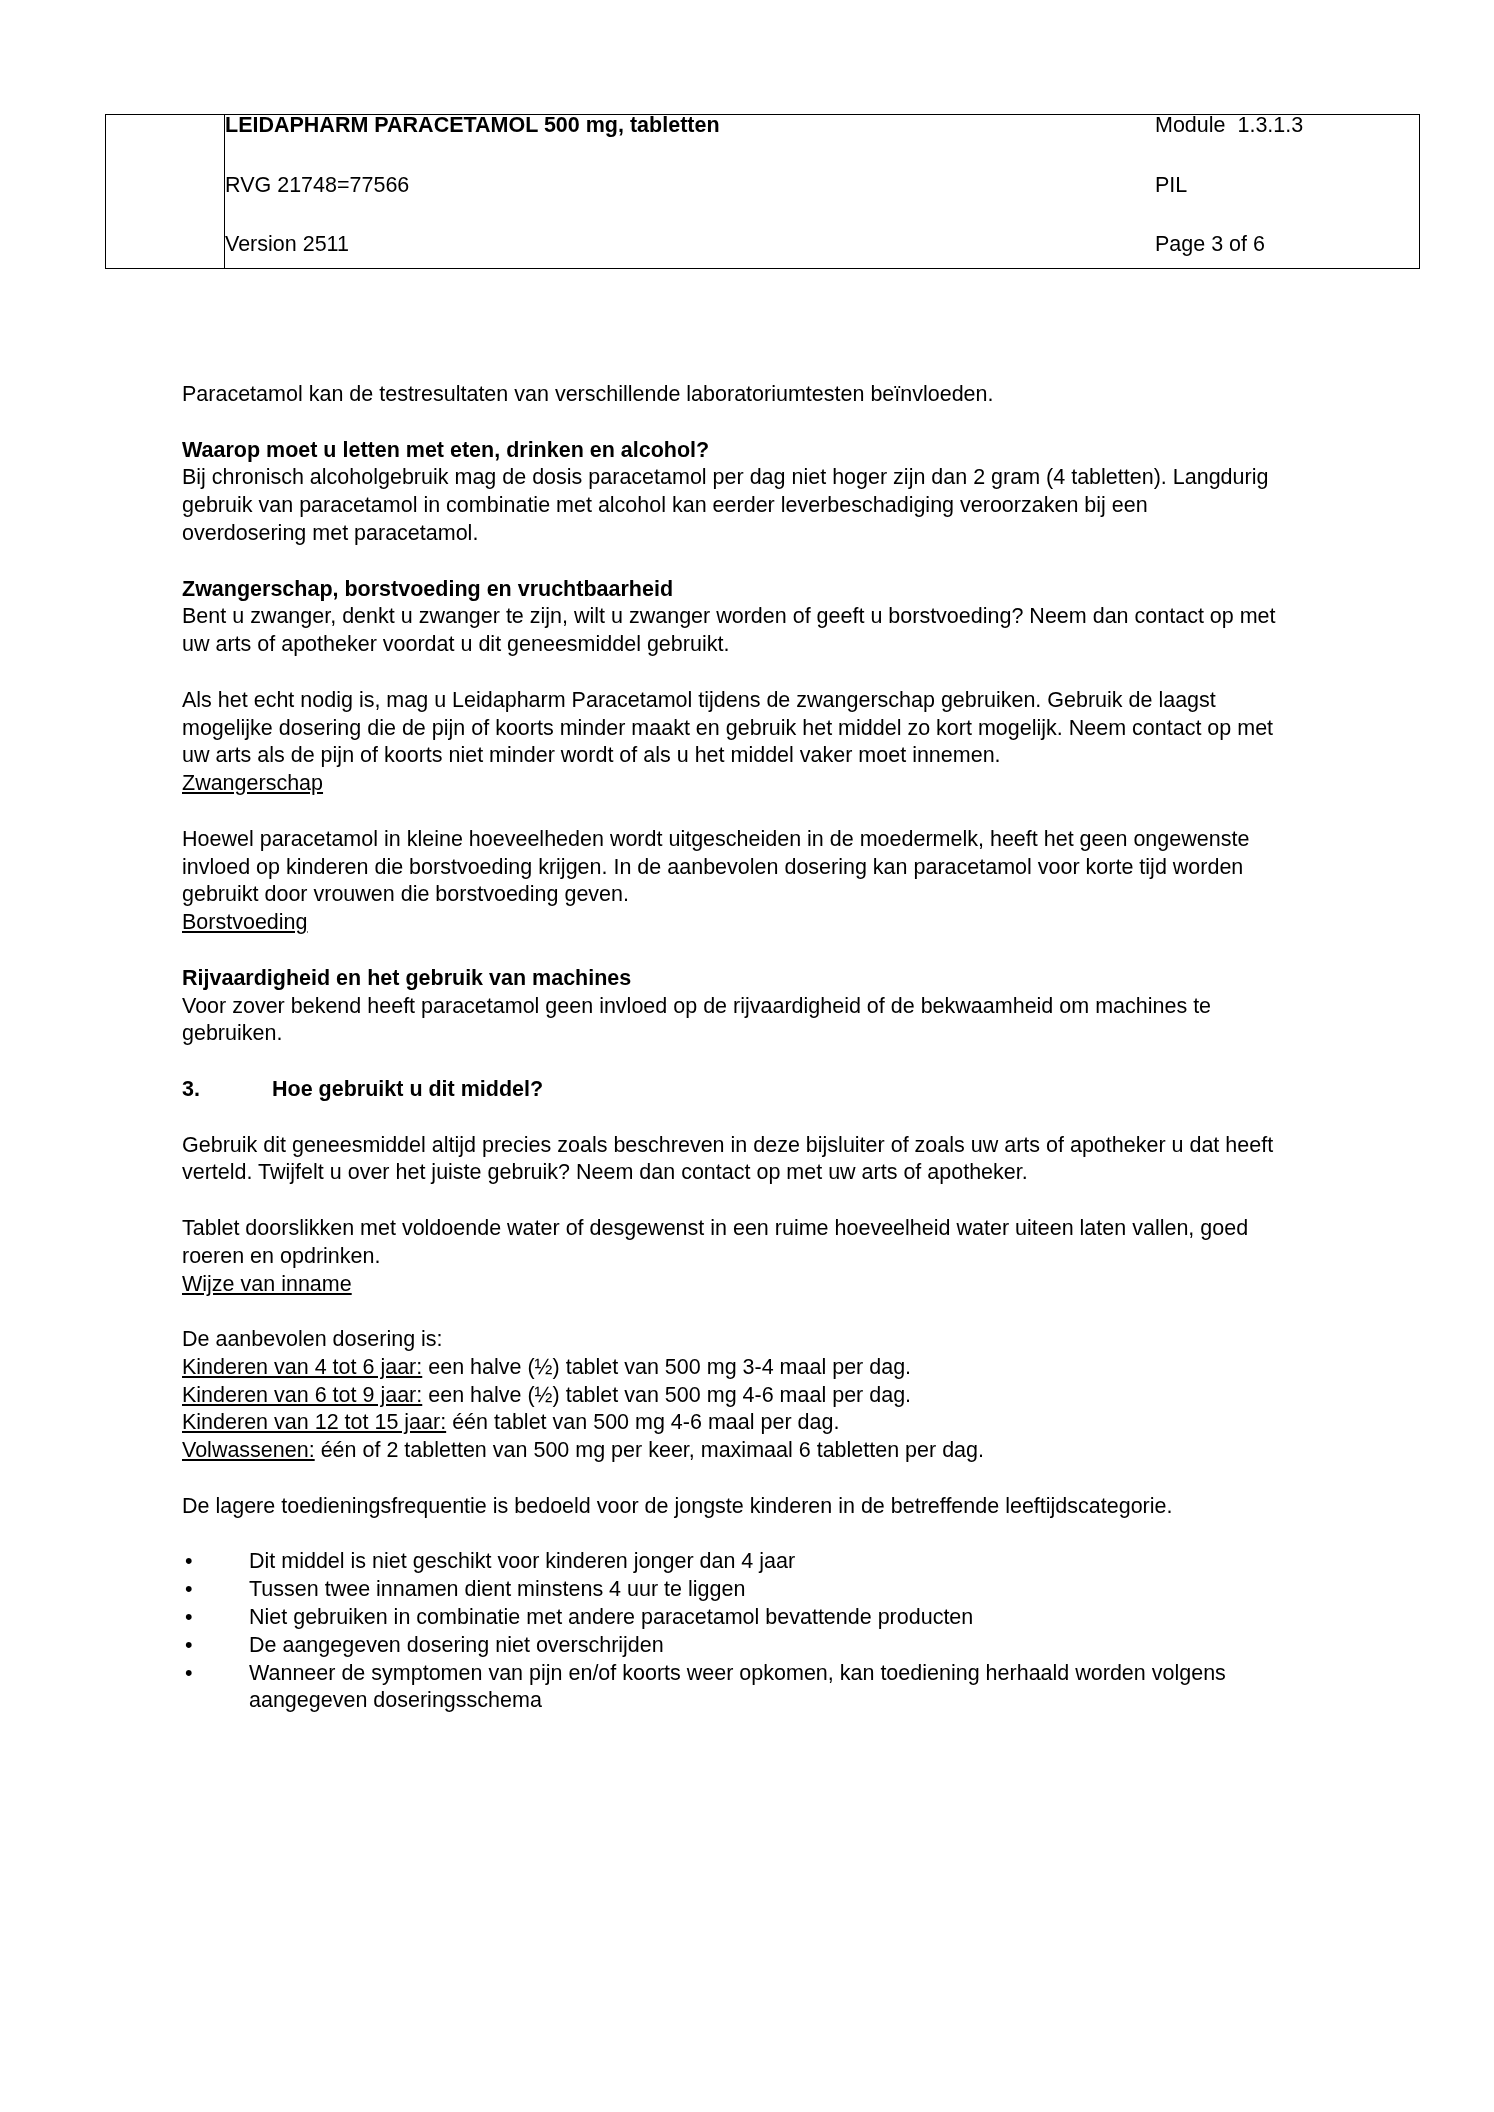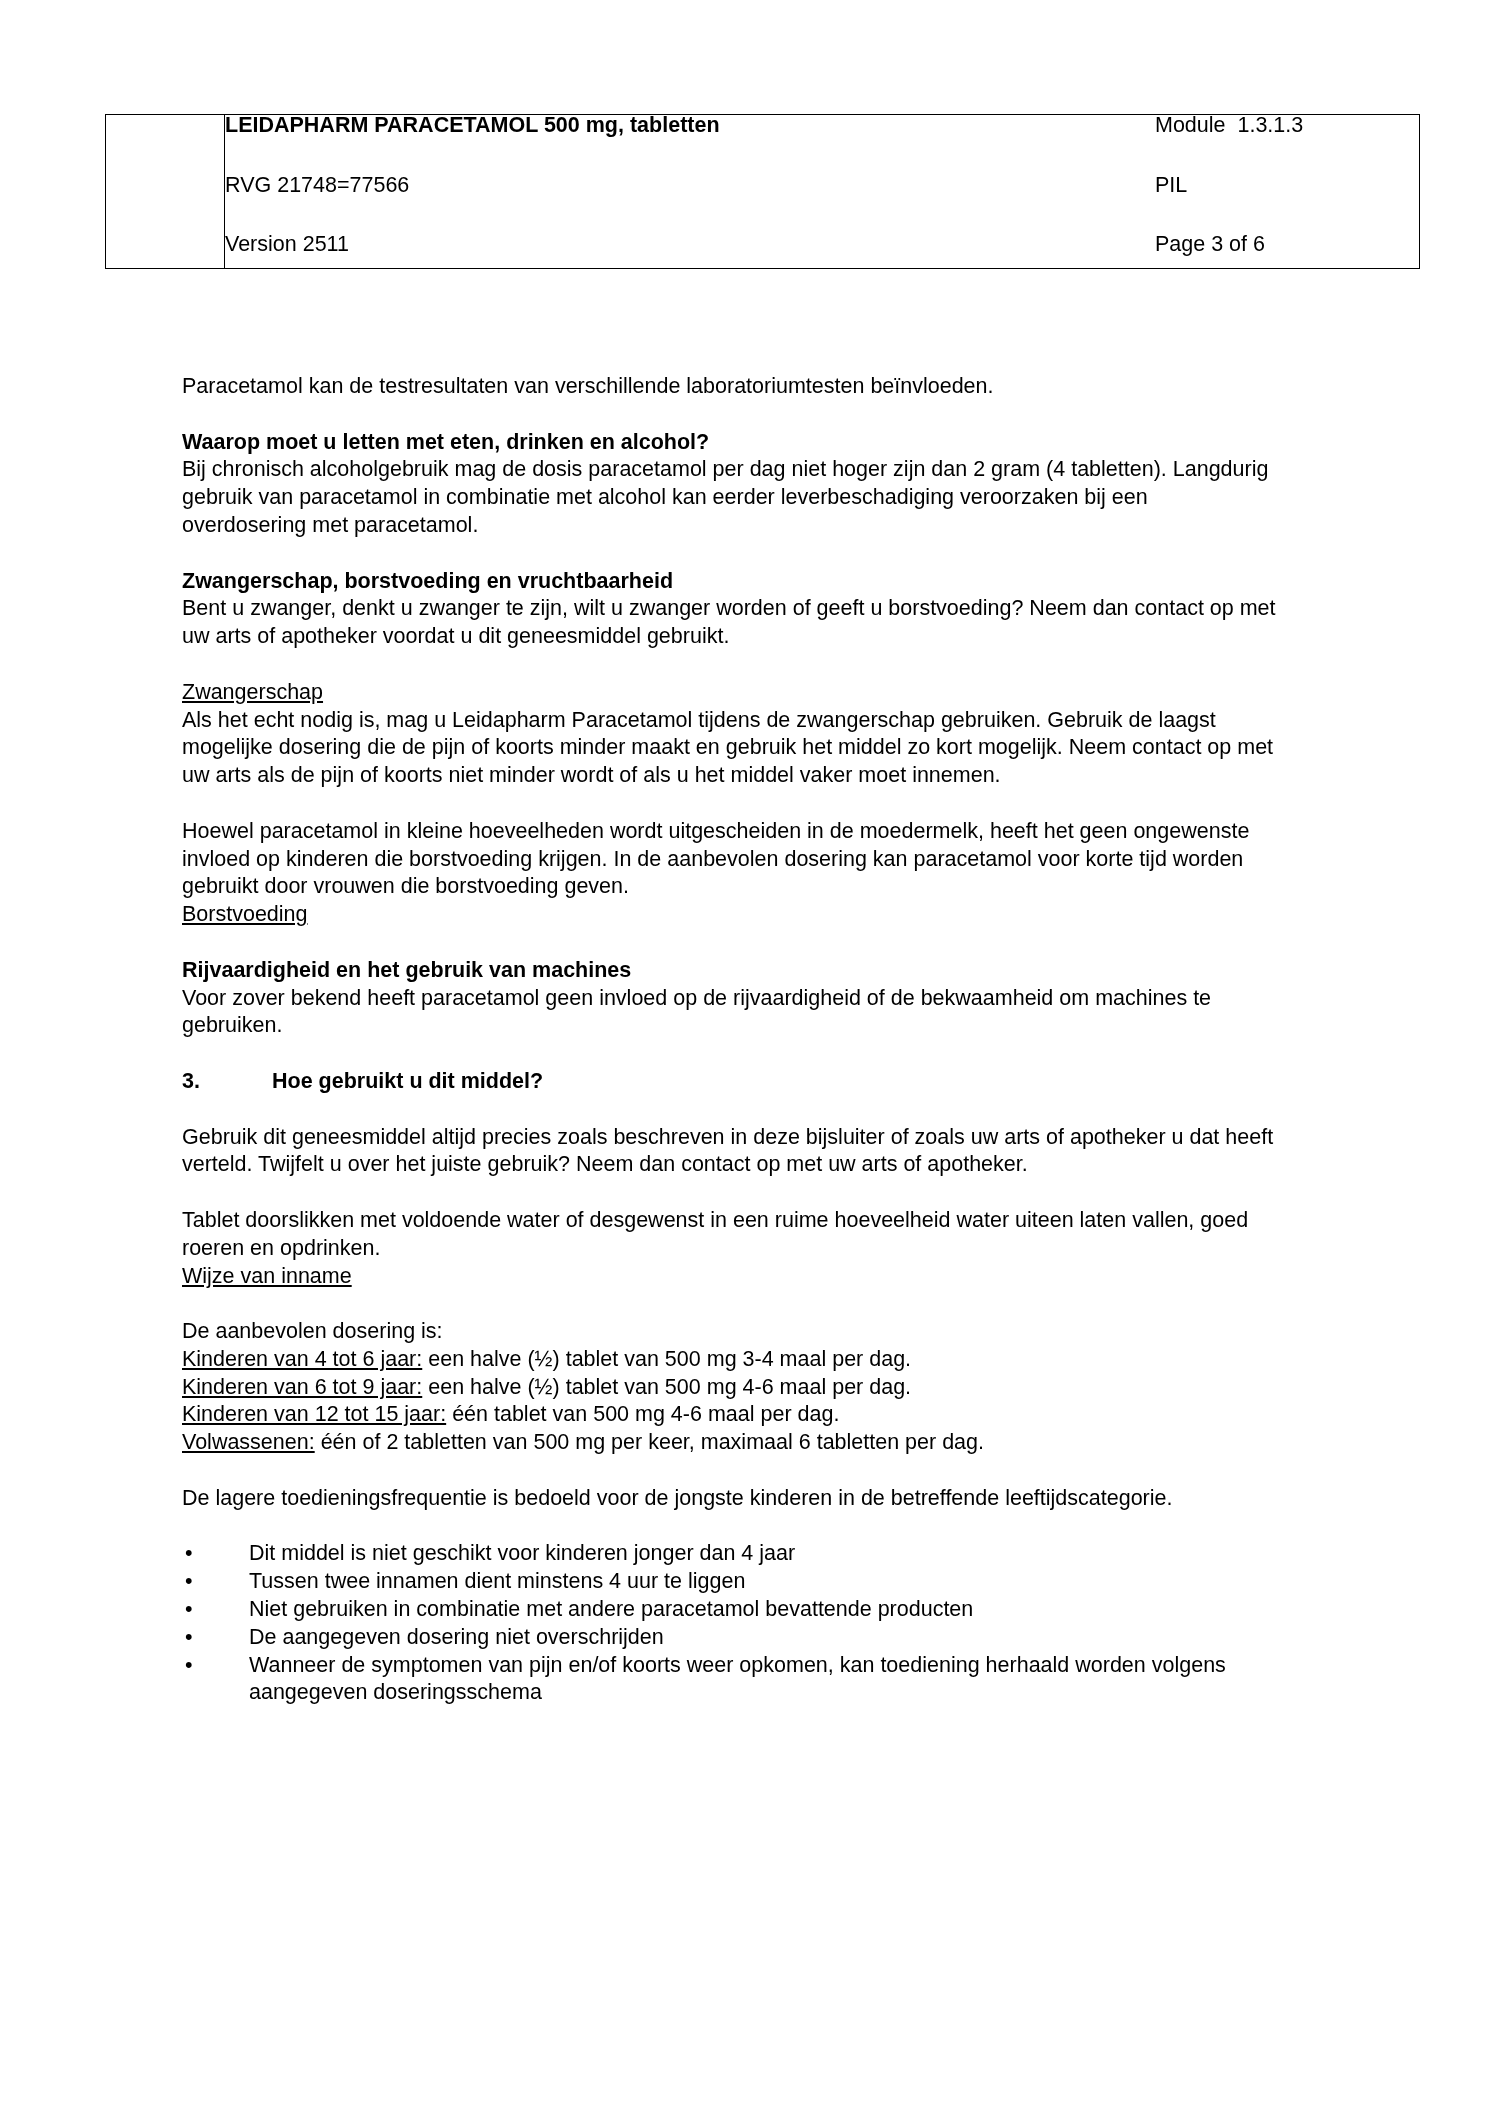--- a/index.html
+++ b/index.html
@@ -60,21 +60,21 @@
   .hdr-left.bold { font-weight: bold; }
   .hdr-right {
     flex: 1 1 auto;
     white-space: pre;
   }
 
   
   .body-wrap {
     position: absolute;
     left: 182px;
-    top: 373px;
+    top: 381px;
     width: 1094px;
     font-size: 21.5px;
     line-height: 27.8px;
   }
   .p {
     margin: 0;
   }
   .gap {
     height: 27.8px;
   }
@@ -157,22 +157,22 @@
     <p class="p bold">Waarop moet u letten met eten, drinken en alcohol?</p>
     <p class="p">Bij chronisch alcoholgebruik mag de dosis paracetamol per dag niet hoger zijn dan 2 gram (4 tabletten). Langdurig gebruik van paracetamol in combinatie met alcohol kan eerder leverbeschadiging veroorzaken bij een overdosering met paracetamol.</p>
 
     <div class="gap"></div>
 
     <p class="p bold">Zwangerschap, borstvoeding en vruchtbaarheid</p>
     <p class="p">Bent u zwanger, denkt u zwanger te zijn, wilt u zwanger worden of geeft u borstvoeding? Neem dan contact op met uw arts of apotheker voordat u dit geneesmiddel gebruikt.</p>
 
     <div class="gap"></div>
 
+    <p class="p">Als het echt nodig is, mag u Leidapharm Paracetamol tijdens de zwangerschap gebruiken. Gebruik de laagst mogelijke dosering die de pijn of koorts minder maakt en gebruik het middel zo kort mogelijk. Neem contact op met uw arts als de pijn of koorts niet minder wordt of als u het middel vaker moet innemen.</p>
     <p class="p u-head">Zwangerschap</p>
-    <p class="p">Als het echt nodig is, mag u Leidapharm Paracetamol tijdens de zwangerschap gebruiken. Gebruik de laagst mogelijke dosering die de pijn of koorts minder maakt en gebruik het middel zo kort mogelijk. Neem contact op met uw arts als de pijn of koorts niet minder wordt of als u het middel vaker moet innemen.</p>
 
     <div class="gap"></div>
 
     <p class="p">Hoewel paracetamol in kleine hoeveelheden wordt uitgescheiden in de moedermelk, heeft het geen ongewenste invloed op kinderen die borstvoeding krijgen. In de aanbevolen dosering kan paracetamol voor korte tijd worden gebruikt door vrouwen die borstvoeding geven.</p>
     <p class="p u-head">Borstvoeding</p>
 
     <div class="gap"></div>
 
     <p class="p bold">Rijvaardigheid en het gebruik van machines</p>
     <p class="p">Voor zover bekend heeft paracetamol geen invloed op de rijvaardigheid of de bekwaamheid om machines te gebruiken.</p>

